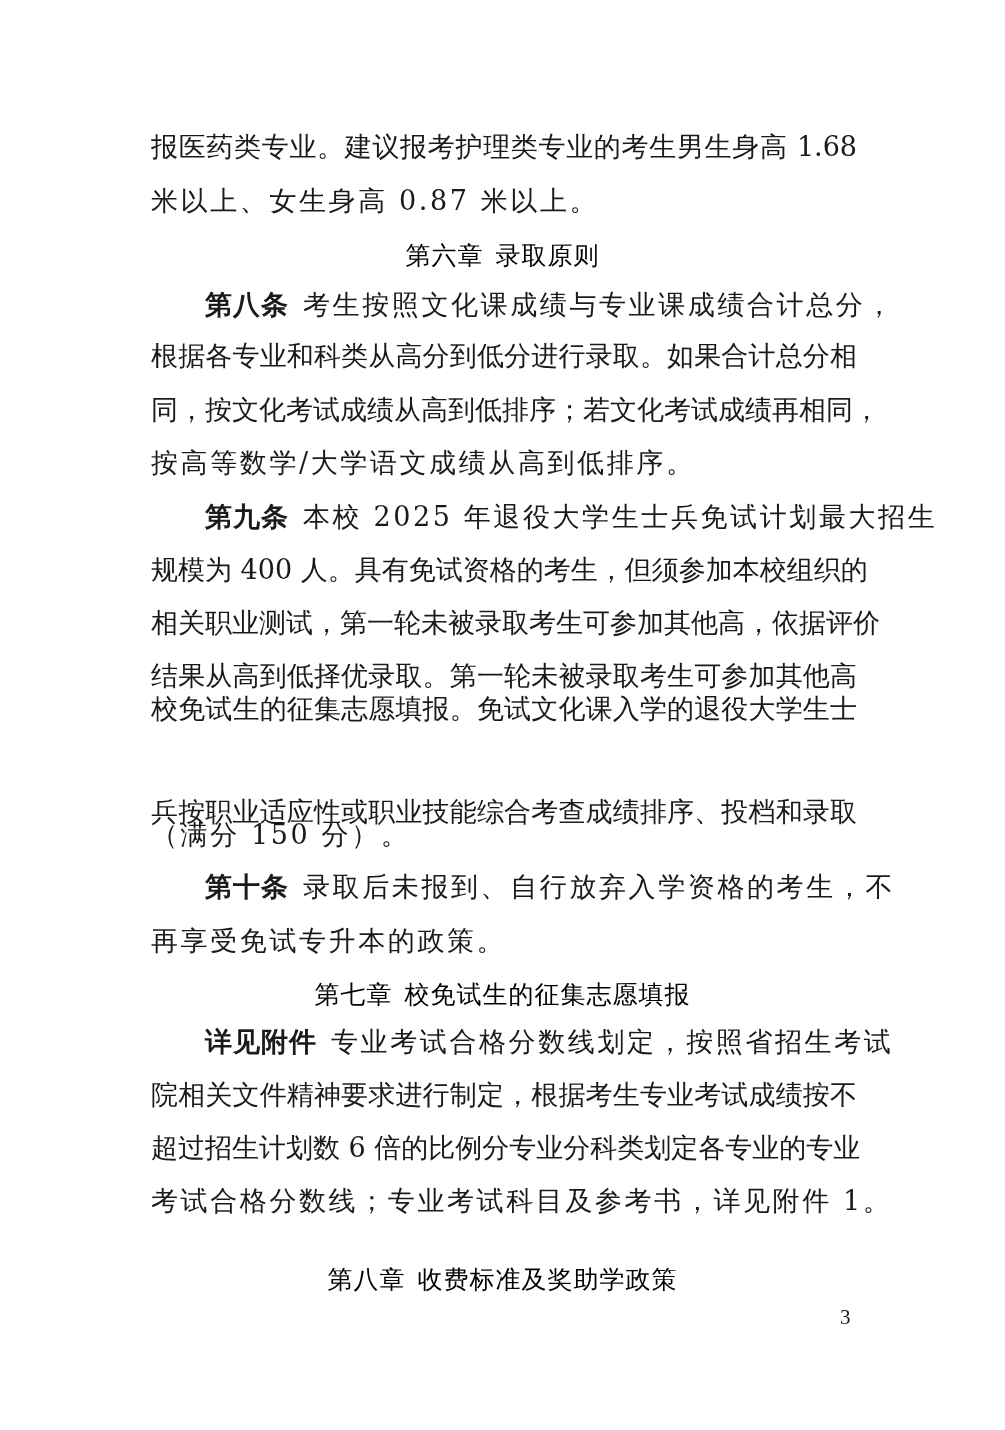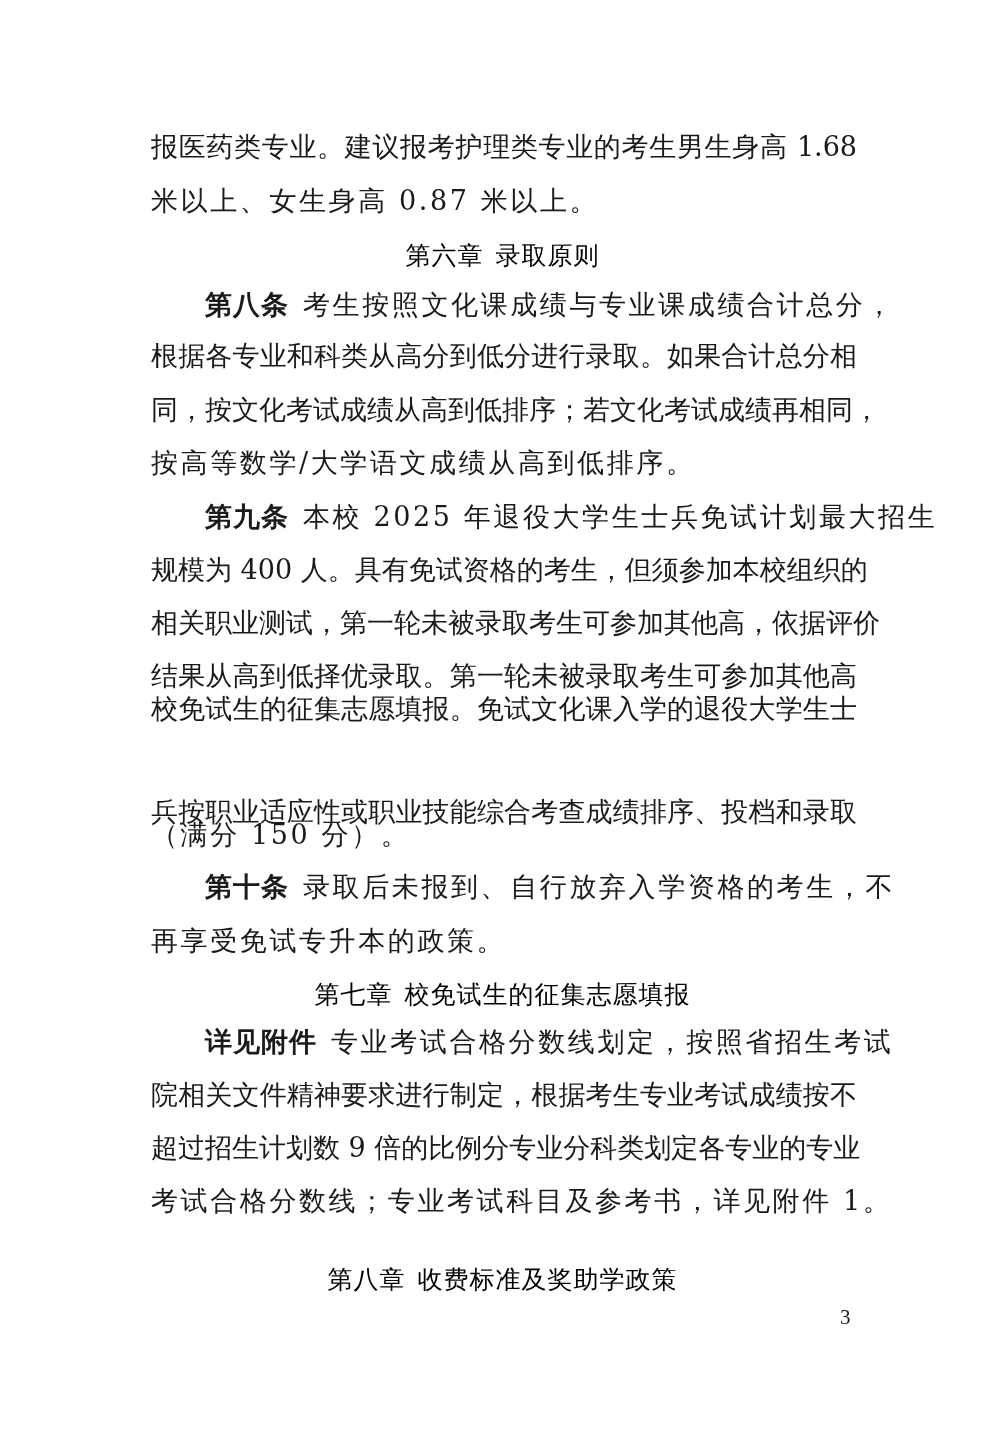--- a/index.html
+++ b/index.html
@@ -92,20 +92,20 @@
 <div class="line" style="top:921px;">再享受免试专升本的政策。</div>
 
 <div class="chapter" style="top:975px;">
   <span>第七章</span><span class="sp"></span><span>校免试生的征集志愿填报</span>
 </div>
 
 <div class="line indent" style="top:1022px;">
   <span class="art">详见附件</span><span>专业考试合格分数线划定，按照省招生考试</span>
 </div>
 <div class="line justify" style="top:1075px;">院相关文件精神要求进行制定，根据考生专业考试成绩按不</div>
-<div class="line justify" style="top:1128px;">超过招生计划数 9 倍的比例分专业分科类划定各专业的专业</div>
+<div class="line justify" style="top:1128px;">超过招生计划数 6 倍的比例分专业分科类划定各专业的专业</div>
 <div class="line" style="top:1181px;">考试合格分数线；专业考试科目及参考书，详见附件 1。</div>
 
 <div class="chapter" style="top:1236px;margin-top:24px;">
   <span>第八章</span><span class="sp"></span><span>收费标准及奖助学政策</span>
 </div>
 
 <div class="page-number">3</div>
 
 </body></html>

